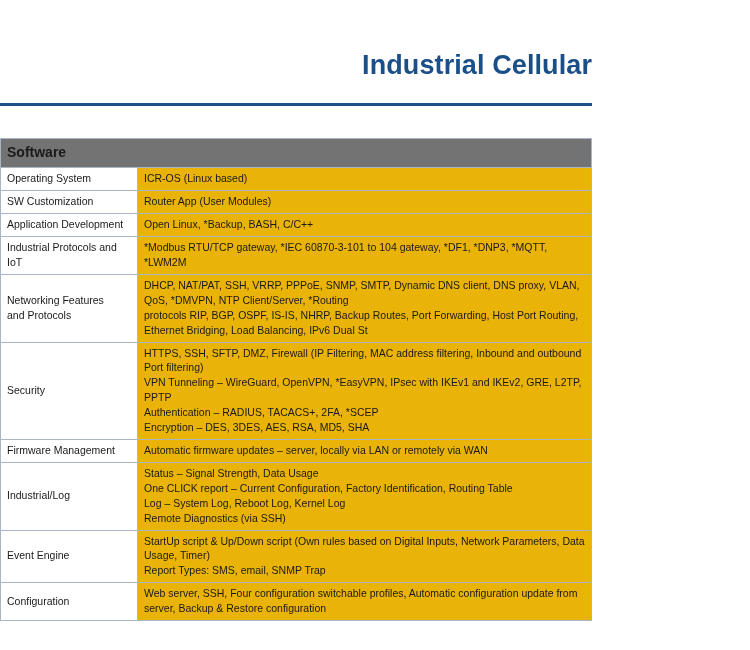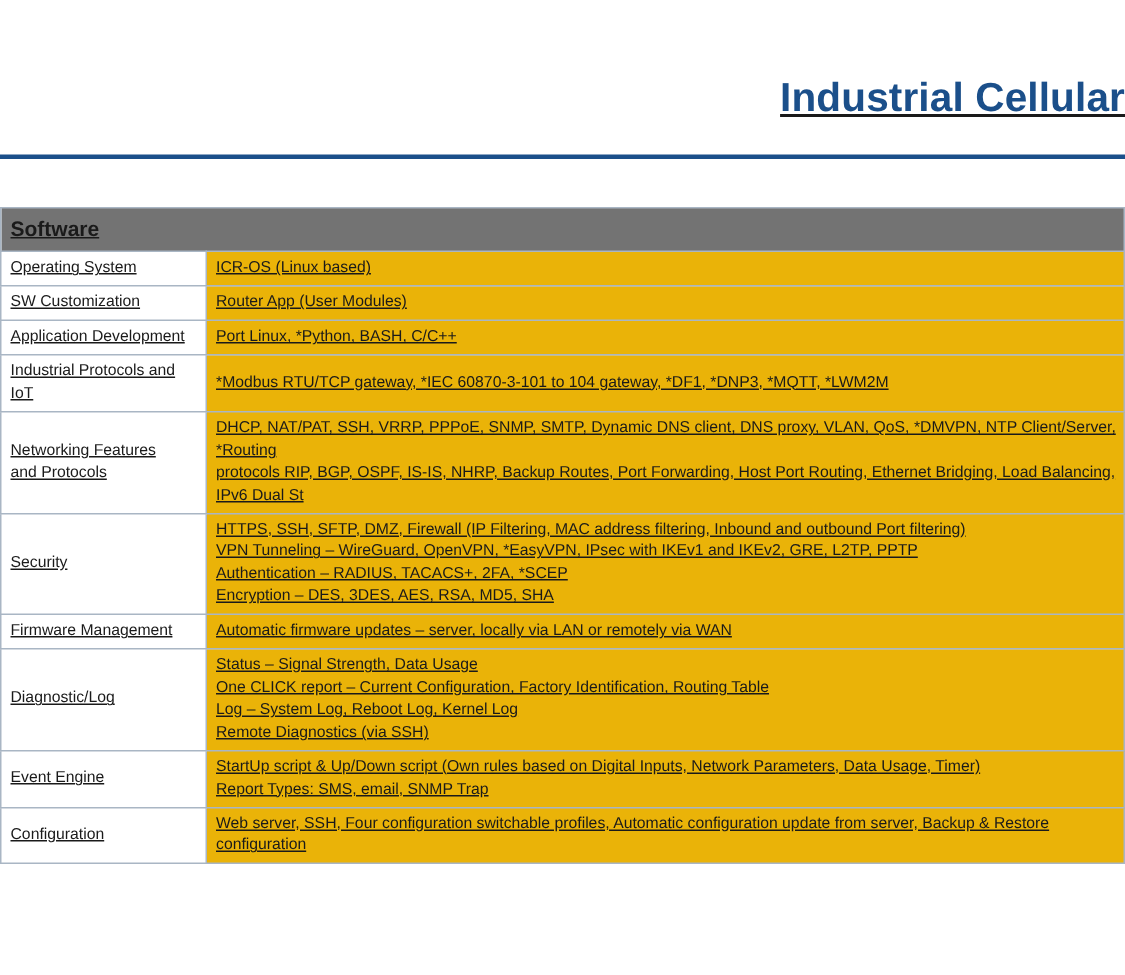--- a/index.html
+++ b/index.html
@@ -10,24 +10,23 @@
   body {
     width: 750px;
     height: 650px;
     font-family: "Liberation Sans", sans-serif;
     color: #1a1a1a;
     overflow: hidden;
     position: relative;
   }
   .page {
     position: relative;
-    width: 750px;
+    width: 592px;
     height: 650px;
     box-sizing: border-box;
-    text-decoration: underline;
   }
   .header-block {
     padding-top: 48px;
     padding-right: 0;
     text-align: right;
   }
   .doc-title {
     font-size: 27px;
     font-weight: bold;
     color: #1b4f8a;
@@ -118,21 +117,21 @@
         <tr>
           <td class="label multi">Operating System</td>
           <td class="value multi">ICR-OS (Linux based)</td>
         </tr>
         <tr>
           <td class="label multi">SW Customization</td>
           <td class="value multi">Router App (User Modules)</td>
         </tr>
         <tr>
           <td class="label multi">Application Development</td>
-          <td class="value multi">Port Linux, *Python, BASH, C/C++</td>
+          <td class="value multi">Open Linux, *Backup, BASH, C/C++</td>
         </tr>
         <tr>
           <td class="label multi">Industrial Protocols and IoT</td>
           <td class="value multi">*Modbus RTU/TCP gateway, *IEC 60870-3-101 to 104 gateway, *DF1, *DNP3, *MQTT, *LWM2M</td>
         </tr>
         <tr>
           <td class="label multi">Networking Features
 and Protocols</td>
           <td class="value multi">DHCP, NAT/PAT, SSH, VRRP, PPPoE, SNMP, SMTP, Dynamic DNS client, DNS proxy, VLAN, QoS, *DMVPN, NTP Client/Server, *Routing
 protocols RIP, BGP, OSPF, IS-IS, NHRP, Backup Routes, Port Forwarding, Host Port Routing, Ethernet Bridging, Load Balancing, IPv6 Dual St</td>
@@ -142,21 +141,21 @@
           <td class="value multi">HTTPS, SSH, SFTP, DMZ, Firewall (IP Filtering, MAC address filtering, Inbound and outbound Port filtering)
 VPN Tunneling – WireGuard, OpenVPN, *EasyVPN, IPsec with IKEv1 and IKEv2, GRE, L2TP, PPTP
 Authentication – RADIUS, TACACS+, 2FA, *SCEP
 Encryption – DES, 3DES, AES, RSA, MD5, SHA</td>
         </tr>
         <tr>
           <td class="label multi">Firmware Management</td>
           <td class="value multi">Automatic firmware updates – server, locally via LAN or remotely via WAN</td>
         </tr>
         <tr>
-          <td class="label multi">Diagnostic/Log</td>
+          <td class="label multi">Industrial/Log</td>
           <td class="value multi">Status – Signal Strength, Data Usage
 One CLICK report – Current Configuration, Factory Identification, Routing Table
 Log – System Log, Reboot Log, Kernel Log
 Remote Diagnostics (via SSH)</td>
         </tr>
         <tr>
           <td class="label multi">Event Engine</td>
           <td class="value multi">StartUp script &amp; Up/Down script (Own rules based on Digital Inputs, Network Parameters, Data Usage, Timer)
 Report Types: SMS, email, SNMP Trap</td>
         </tr>

